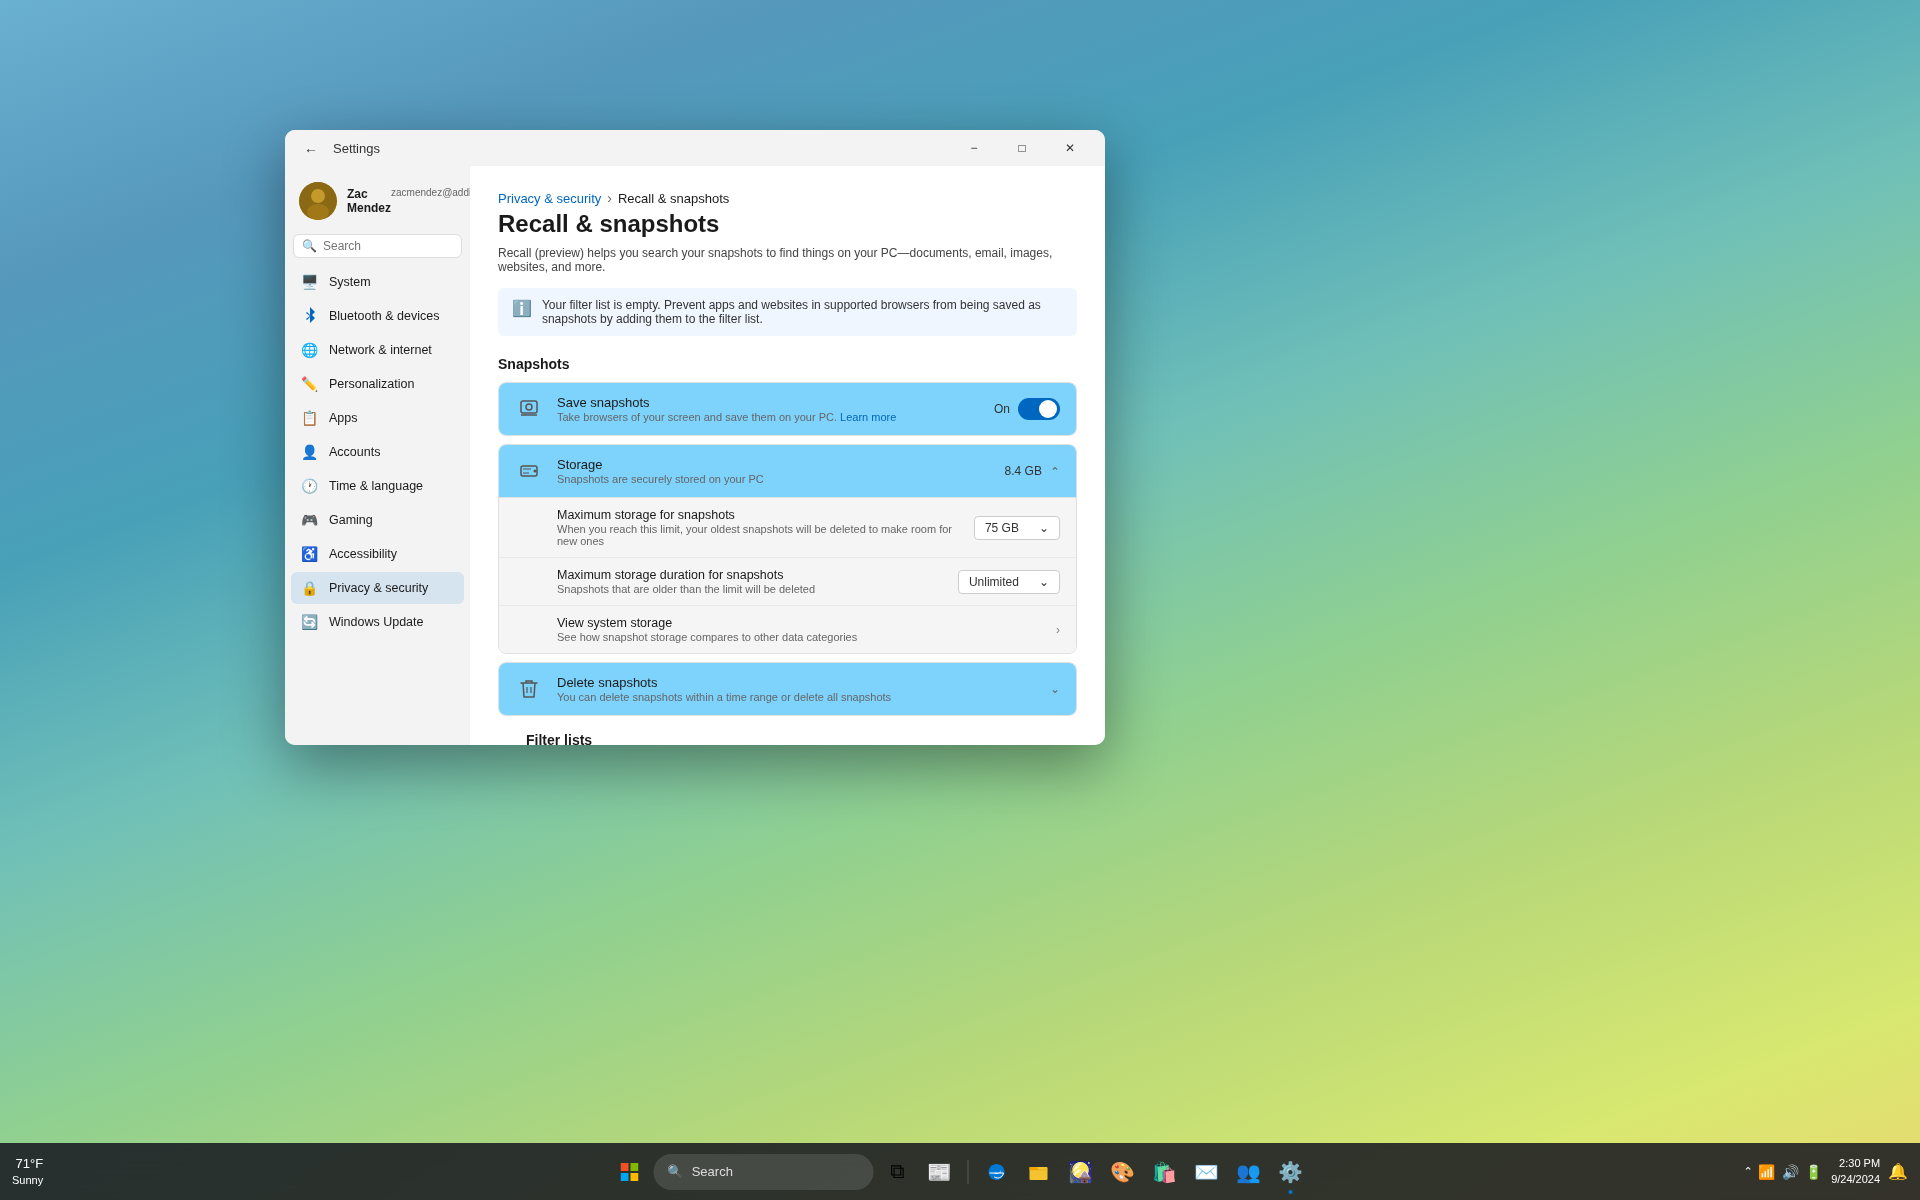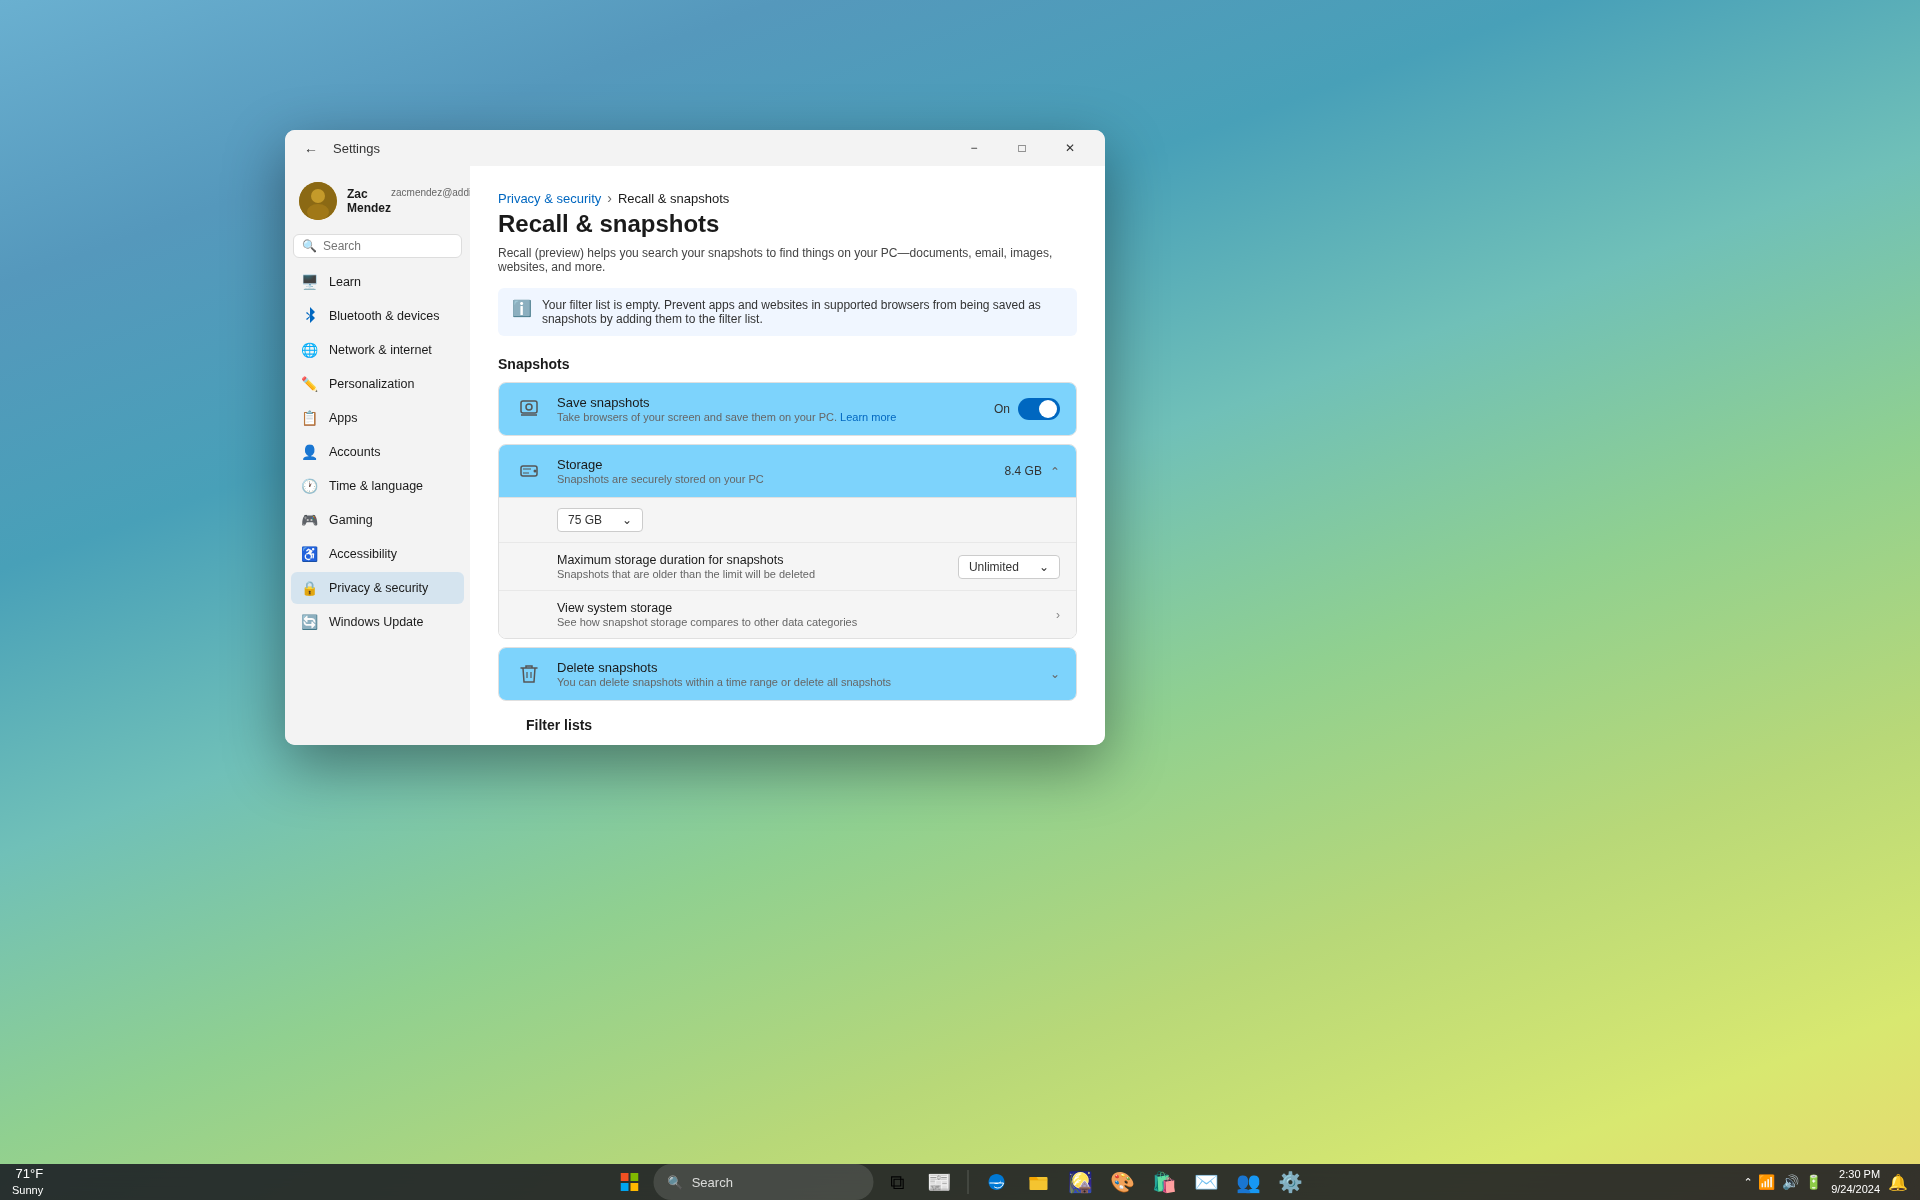--- a/index.html
+++ b/index.html
@@ -18,21 +18,21 @@
       inset: 0;
       background: linear-gradient(160deg, #6ab0d0 0%, #5598bc 15%, #48a0b8 30%, #70c0b8 45%, #90d090 60%, #b8d878 75%, #d8e870 90%, #e8d870 100%);
     }
 
     
     .taskbar {
       position: absolute;
       bottom: 0;
       left: 0;
       right: 0;
-      height: 36px;
+      height: 57px;
       background: rgba(20, 20, 30, 0.85);
       backdrop-filter: blur(20px);
       display: flex;
       align-items: center;
       justify-content: space-between;
       padding: 0 12px;
       z-index: 100;
     }
     .taskbar-left {
       display: flex;
@@ -446,21 +446,21 @@
         </div>
       </div>
 
       <div class="search-box">
         <span class="search-icon-sb">🔍</span>
         <input type="text" placeholder="Search" style="">
       </div>
 
       <div class="nav-item">
         <span class="nav-icon">🖥️</span>
-        <span>Learn</span>
+        <span>System</span>
       </div>
       <div class="nav-item">
         <span class="nav-icon">
           <svg width="14" height="18" viewBox="0 0 14 18" fill="#0067c0">
             <path d="M7 0l5 5-3 3 3 3-5 5V10L4 13l-1-1 4-3-4-3 1-1 3 3V0z"></path>
           </svg>
         </span>
         <span>Bluetooth &amp; devices</span>
       </div>
       <div class="nav-item">
@@ -557,20 +557,24 @@
             <div class="card-desc">Snapshots are securely stored on your PC</div>
           </div>
           <div class="card-action">
             <span>8.4 GB</span>
             <span class="chevron up">⌄</span>
           </div>
         </div>
 
         <div class="storage-sub">
           <div class="storage-sub-row">
+            <div class="storage-sub-text">
+              <div class="storage-sub-label">Maximum storage for snapshots</div>
+              <div class="storage-sub-desc">When you reach this limit, your oldest snapshots will be deleted to make room for new ones</div>
+            </div>
             <div class="dropdown-btn">
               <span>75 GB</span>
               <span>⌄</span>
             </div>
           </div>
           <div class="storage-sub-row">
             <div class="storage-sub-text">
               <div class="storage-sub-label">Maximum storage duration for snapshots</div>
               <div class="storage-sub-desc">Snapshots that are older than the limit will be deleted</div>
             </div>

